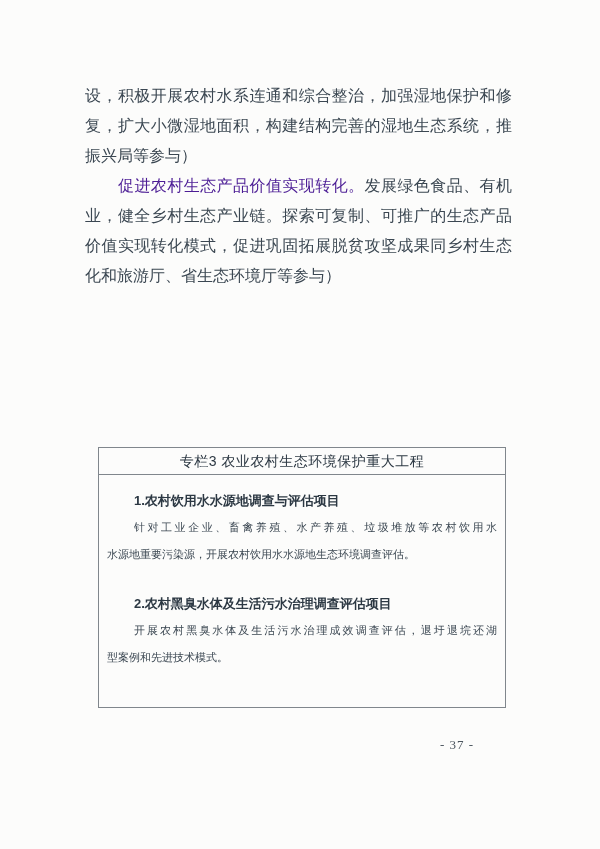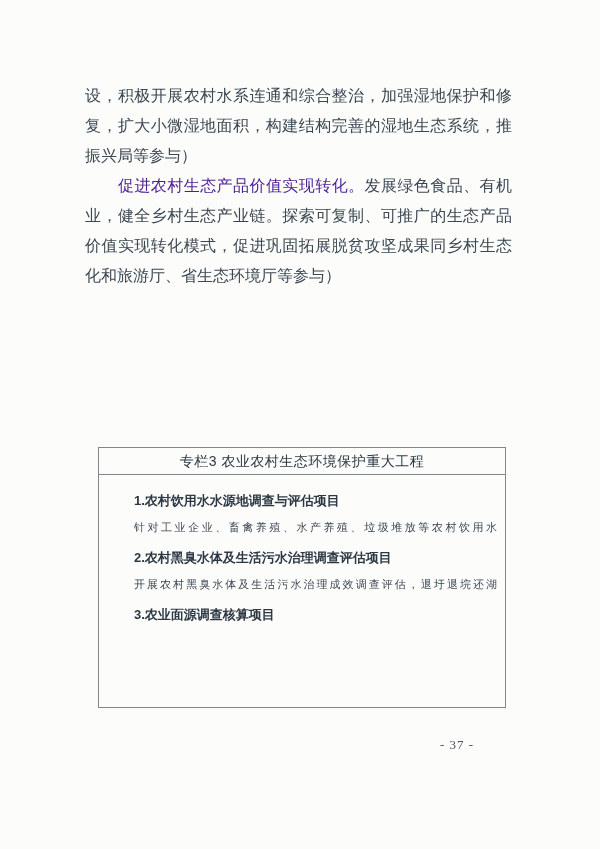--- a/index.html
+++ b/index.html
@@ -49,21 +49,21 @@
     font-family:"Liberation Sans","DejaVu Sans",sans-serif;
     font-weight:normal;font-size:14px;color:#2c3843;
     letter-spacing:0.5px;
   }
   .panel-body{padding:7px 8px 0 8px;}
   .p-heading{
     font-family:"Liberation Sans","DejaVu Sans",sans-serif;
     font-weight:bold;font-size:13px;color:#2c3843;
     line-height:27px;height:27px;
     padding-left:27px;
-    margin-top:3px;
+    margin-top:22px;
   }
   .p-heading.first{margin-top:5px;}
   .p-line{
     font-size:11px;line-height:27px;height:27px;
   }
   .p-line.fill{
     text-align:justify;text-align-last:justify;
   }
   .p-line.indent{padding-left:27px;}
   
@@ -92,21 +92,22 @@
         <div class="t-line fill">价值实现转化模式，促进巩固拓展脱贫攻坚成果同乡村生态</div>
         <div class="t-line">化和旅游厅、省生态环境厅等参与）</div>
       </div>
     </div>
 
   <div class="panel">
     <div class="panel-title">专栏3 农业农村生态环境保护重大工程</div>
     <div class="panel-body" id="panel-body">
         <div class="p-heading first">1.农村饮用水水源地调查与评估项目</div>
         <div class="p-line fill indent">针对工业企业、畜禽养殖、水产养殖、垃圾堆放等农村饮用水</div>
+        <div class="p-line">水源地重要污染源，开展农村饮用水水源地生态环境调查评估。</div>
         <div class="p-heading">2.农村黑臭水体及生活污水治理调查评估项目</div>
         <div class="p-line fill indent">开展农村黑臭水体及生活污水治理成效调查评估，退圩退垸还湖</div>
-        <div class="p-heading">3.农业面源调查核算项目</div>
+        <div class="p-line">型案例和先进技术模式。</div>
       </div>
   </div>
 
   <div class="page-number">- 37 -</div>
 
 </div>
 
 </body></html>

